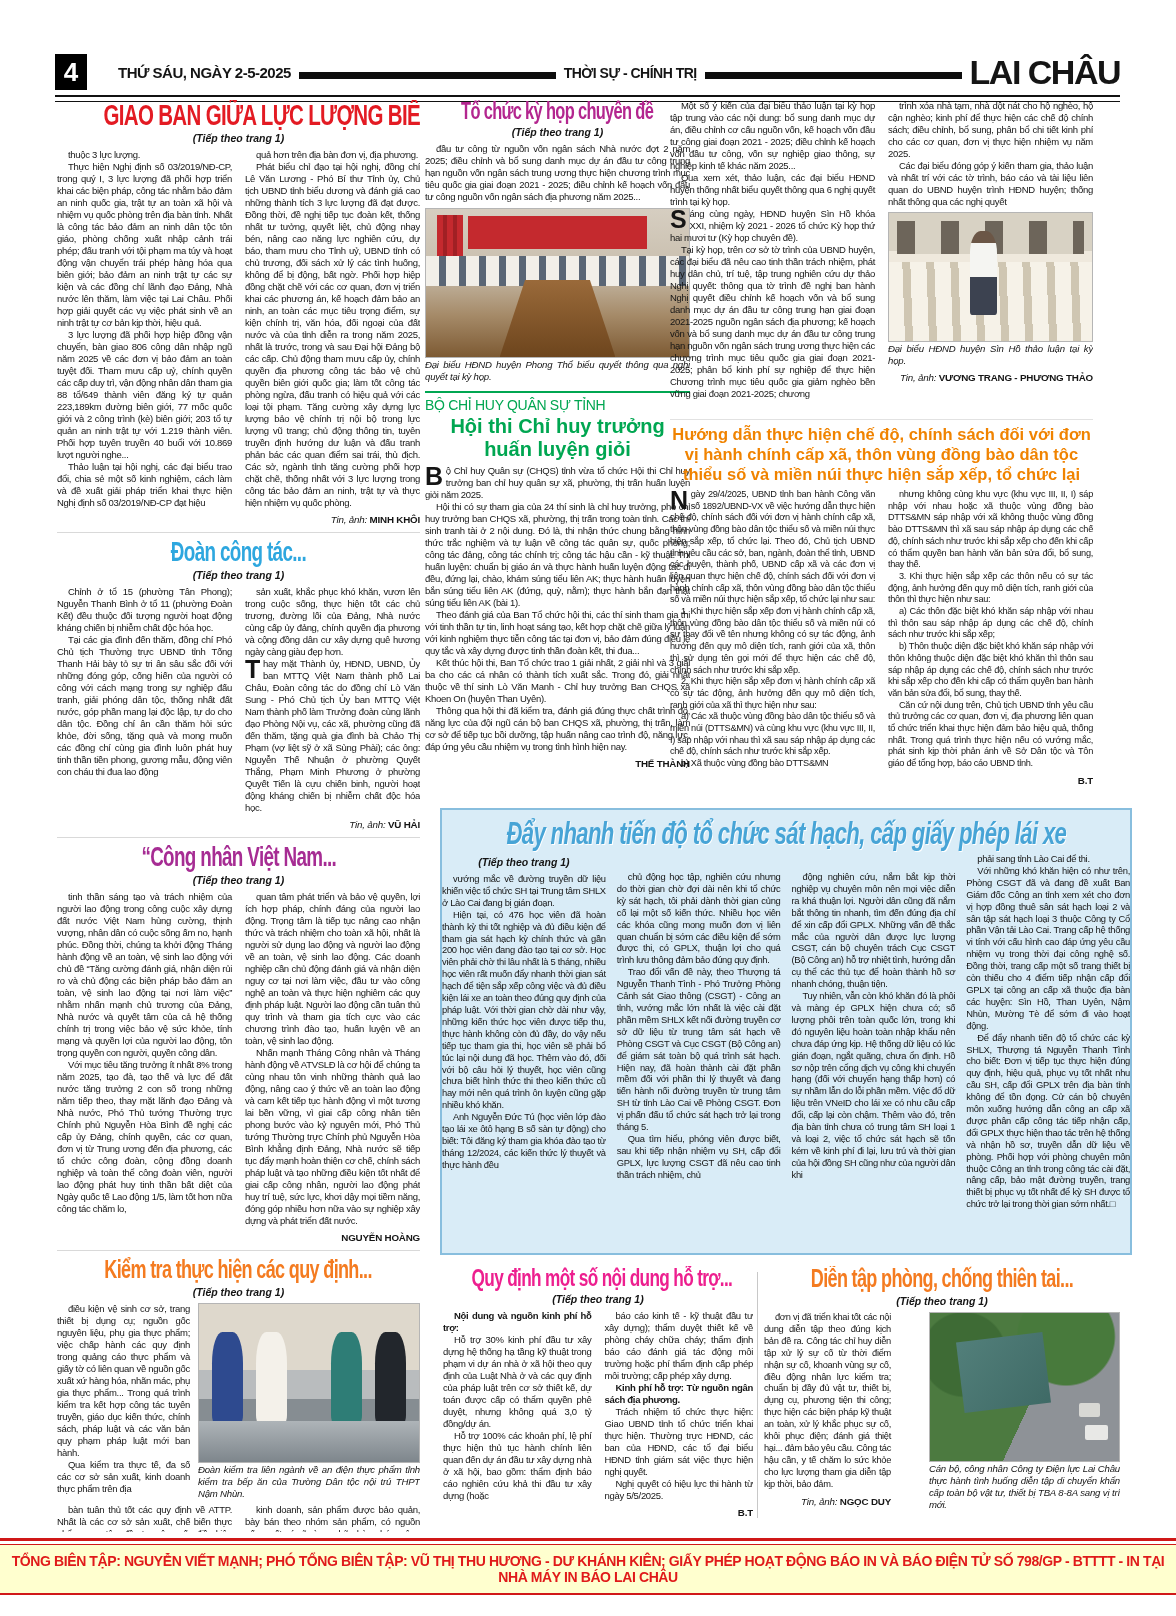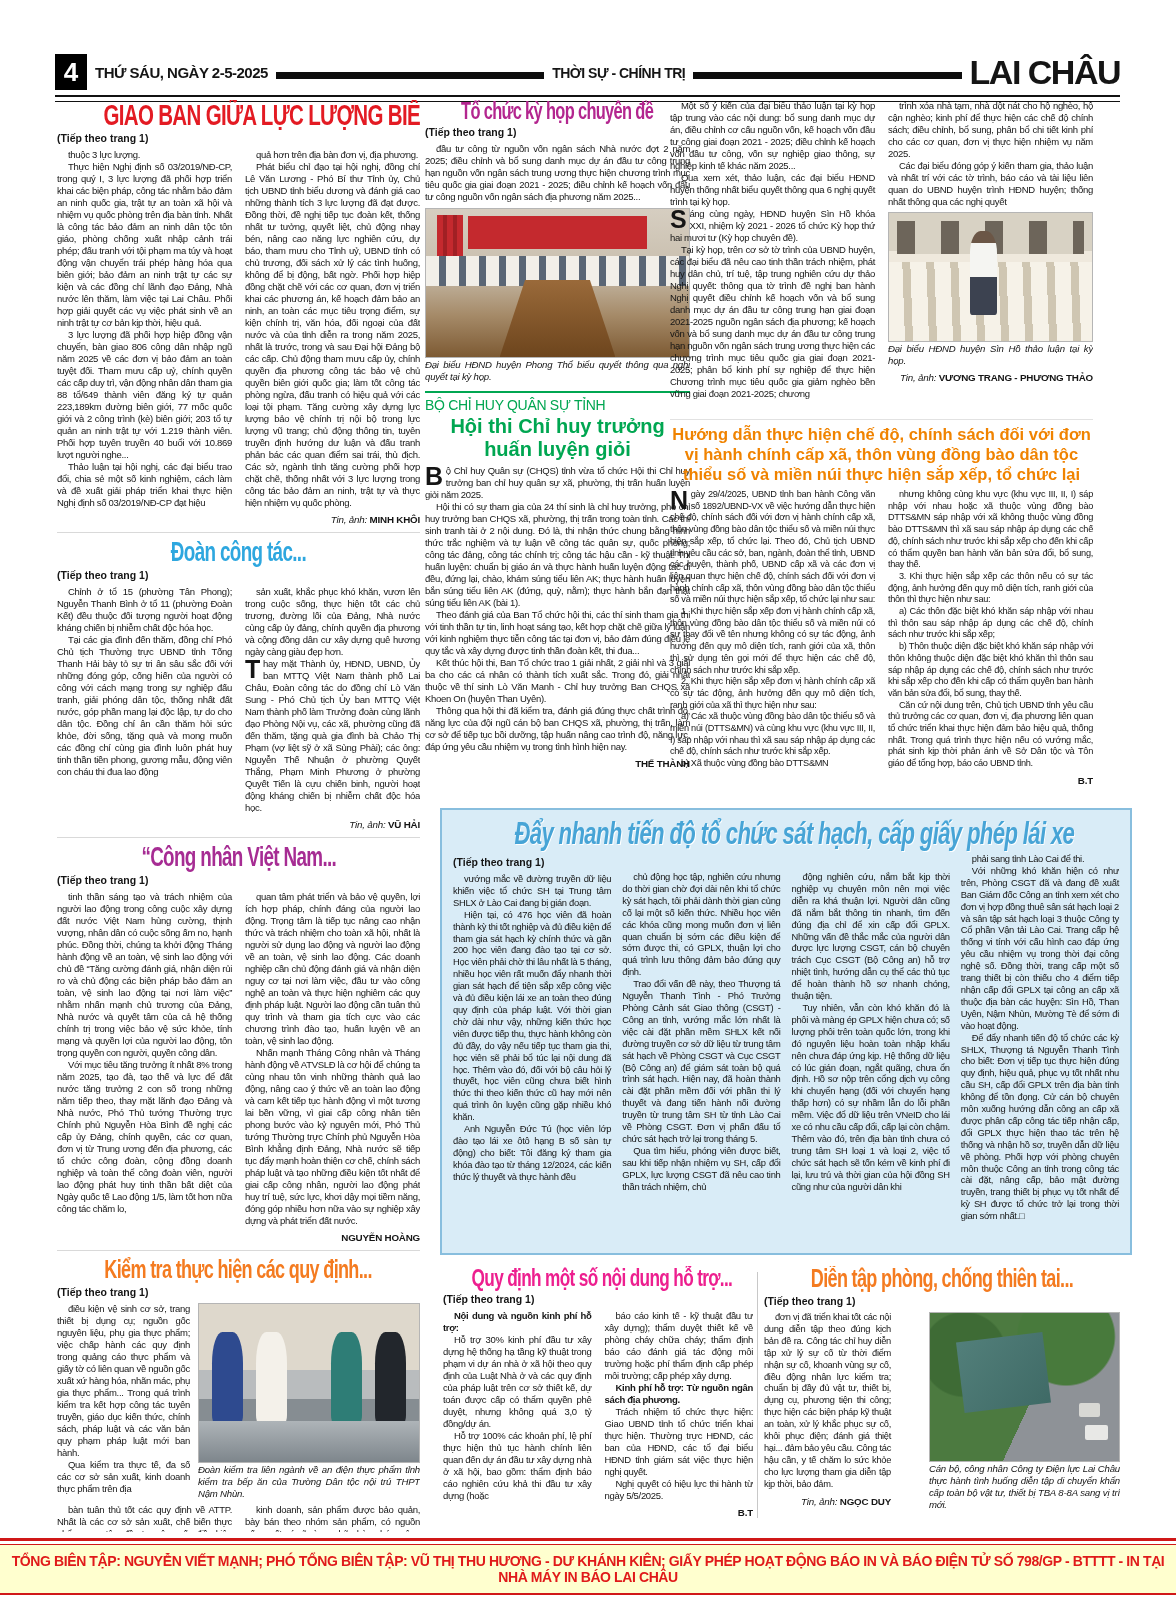--- a/index.html
+++ b/index.html
@@ -3,35 +3,35 @@
 <meta charset="utf-8">
 <style>
   html,body{margin:0;padding:0;background:#f3f3f0;}
   .page{position:relative;width:1176px;height:1616px;background:#fff;margin:0 auto;
         font-family:"Liberation Sans","DejaVu Sans",sans-serif;color:#151515;overflow:hidden;}
 
   
   .header{position:absolute;left:55px;top:52px;width:1065px;height:40px;display:flex;align-items:center;gap:8px;}
   .pagenum{background:#000;color:#fff;font-weight:bold;font-size:26px;width:32px;height:36px;
            display:flex;align-items:center;justify-content:center;flex:0 0 auto;}
-  .dateline{font-weight:bold;font-size:15px;letter-spacing:-0.5px;white-space:nowrap;}
+  .dateline{font-weight:bold;font-size:15px;letter-spacing:-0.5px;white-space:nowrap;margin-left:23px;}
   .hbar{height:7px;background:#0d0d0d;flex:1 1 auto;margin-top:6px;}
   .section-title{font-weight:bold;font-size:14px;letter-spacing:-0.5px;white-space:nowrap;margin-top:2px;}
   .masthead{font-weight:bold;font-size:34px;letter-spacing:-1.5px;white-space:nowrap;}
   .header-rule{position:absolute;left:55px;top:95px;width:1065px;height:4px;
                border-top:2px solid #111;border-bottom:1px solid #111;}
 
   
   .body-text p{margin:0;text-indent:11px;text-align:justify;font-size:9.5px;line-height:12px;letter-spacing:-0.3px;}
   .body-text p.dropcap{text-indent:0;}
   .body-text p.dropcap::first-letter{float:left;font-size:25px;line-height:21px;padding:1px 3px 0 0;font-weight:bold;}
   .body-text p.boldpara{font-weight:bold;}
   .cols{display:flex;gap:13px;}
   .col{flex:1 1 0;min-width:0;}
-  .continued{text-align:left;font-weight:bold;font-size:10.5px;margin:3px 0 5px;}
+  .continued{text-align:center;font-style:italic;font-weight:bold;font-size:10.5px;margin:3px 0 5px;}
   .byline{text-align:right;font-size:9.8px;margin-top:5px;letter-spacing:-0.2px;}
   .byline .bp{font-style:italic;}
   .byline .bn{font-weight:bold;}
   .caption{font-style:italic;font-size:9.6px;line-height:12px;margin-top:1px;letter-spacing:-0.2px;text-align:justify;}
 
   .article-title{text-align:center;font-weight:bold;overflow:visible;white-space:nowrap;}
   .article-title .tt{display:inline-block;transform:scale(0.82,1.18);transform-origin:center;letter-spacing:-0.8px;}
   .wrap-title{text-align:center;font-weight:bold;white-space:normal;}
 
   .photo{position:relative;overflow:hidden;border:1px solid #b5b5b5;}
@@ -77,21 +77,21 @@
   .ph2-chairs{position:absolute;left:0;right:0;bottom:0;height:62%;background:repeating-linear-gradient(88deg,#f6f2e8 0 16px,#cfc6b2 16px 24px);}
   .ph2-win{position:absolute;left:4%;top:6%;width:92%;height:26%;background:repeating-linear-gradient(90deg,#6d655a 0 18px,#d8d2c4 18px 44px);}
   .ph2-man{position:absolute;left:40%;top:14%;width:13%;height:66%;border-radius:40% 40% 8% 8%/26% 26% 4% 4%;
            background:linear-gradient(180deg,#6b5646 0 14%,#f5f5f2 14% 55%,#3c4250 55% 100%);}
   .huongdan{margin-top:9px;height:382px;overflow:hidden;border-top:1px solid #e2e2e2;padding-top:4px;}
   .t-orange2{color:#f08300;font-size:16.5px;line-height:20px;}
   .huongdan .body-text p{font-size:9.2px;line-height:11.7px;}
 
   
   .bluebox{position:absolute;left:440px;top:808px;width:692px;height:447px;background:#d9ecf7;
-           border:2px solid #88bede;box-sizing:border-box;padding:8px 11px;overflow:hidden;}
+           border:2px solid #88bede;box-sizing:border-box;padding:8px 0;overflow:hidden;}
   .t-satblue{color:#47a4d6;font-style:italic;font-size:27px;text-shadow:1px 1px 0 #ffffff;}
   .bluebox .cols{gap:11px;margin-top:4px;}
   .bluebox .body-text p{font-size:9.4px;line-height:11.9px;}
 
   
   .quydinh{position:absolute;left:443px;top:1266px;width:310px;height:264px;overflow:hidden;}
   .dientap{position:absolute;left:764px;top:1266px;width:356px;height:264px;overflow:hidden;}
   .vrule{position:absolute;left:757px;top:1272px;width:1px;height:246px;background:#c8c8c8;}
   .dt-row{display:flex;gap:8px;}
   .dt-text{flex:0 0 127px;}

